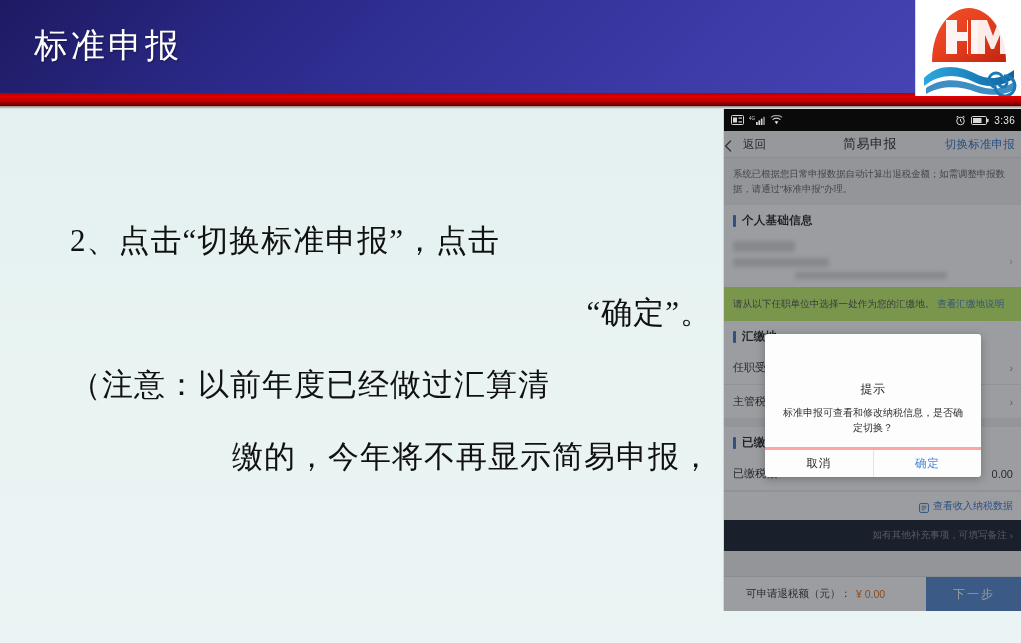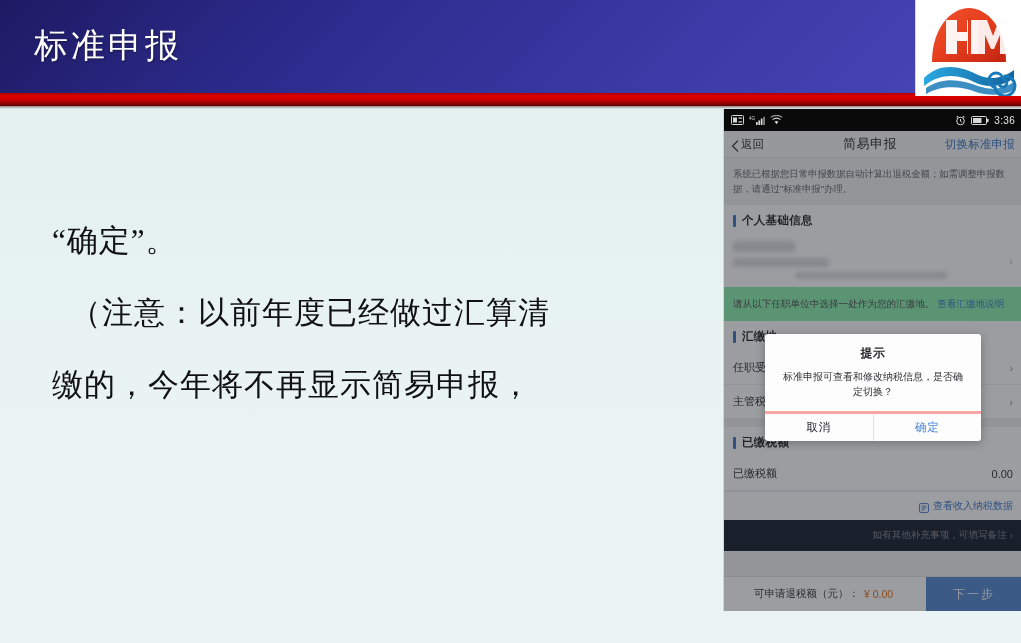--- a/index.html
+++ b/index.html
@@ -57,21 +57,21 @@
     position: absolute; left: 52px; top: 205px;
     width: 660px;
     font-family: "Liberation Serif", "DejaVu Serif", serif;
     font-size: 31px;
     line-height: 72px;
     color: #111111;
     letter-spacing: 1px;
   }
   .body-text p { margin: 0; text-indent: 0; }
   .ind1 { padding-left: 18px; }
-  .ind0 { padding-left: 0px; }
+  .ind0 { padding-left: 0px; text-align: right; }
 
   
   .phone {
     position: absolute; left: 723px; top: 109px;
     width: 298px; height: 502px;
     background: #f2f2f4;
     overflow: hidden;
     border-left: 1px solid #cfd6d6;
   }
   
@@ -93,22 +93,22 @@
   .ic { display: block; }
 
   
   .navbar {
     position: absolute; left: 0; top: 22px; width: 298px; height: 27px;
     background: #f6f6f8;
     display: flex; align-items: center; z-index: 10;
     border-bottom: 1px solid #e2e2e4;
   }
   .nav-back {
-    display: flex; align-items: flex-end; gap: 2px;
-    font-size: 11.5px; color: #2b2b2b; padding-left: 7px; width: 78px;
+    display: flex; align-items: flex-end; gap: 11px;
+    font-size: 11.5px; color: #2b2b2b; width: 78px;
   }
   .nav-title {
     flex: 1; text-align: center; font-size: 13px; color: #1a1a1a;
     letter-spacing: .5px;
   }
   .nav-action {
     width: 84px; text-align: right; padding-right: 7px;
     font-size: 11.5px; color: #2f6fc4; letter-spacing: .2px;
   }
 
@@ -140,21 +140,21 @@
   }
   .bb1 { width: 62px; height: 11px; margin-bottom: 6px; }
   .bb2 { width: 96px; height: 9px; margin-bottom: 5px; }
   .bb3 { width: 152px; height: 7px; margin-left: 62px; }
   .chev-right {
     position: absolute; right: 9px; top: 20px;
     color: #b6b6bb; font-size: 11px;
   }
 
   .hint-row {
-    padding: 9px 9px 10px 9px; background: #86efac;
+    padding: 9px 9px 10px 9px; background: #bef264;
     font-size: 9.6px; line-height: 15px; color: #4a4a4e;
   }
   .hint-link { color: #3a74c8; }
 
   .list-row {
     display: flex; align-items: center; justify-content: space-between;
     padding: 9px 9px; background: #ffffff;
     border-bottom: 1px solid #ededf0;
     font-size: 11px; color: #26262a;
   }
@@ -173,22 +173,22 @@
     font-size: 9.6px; color: #85858b;
   }
 
   
   .bottombar {
     position: absolute; left: 0; bottom: 0; width: 298px; height: 35px;
     background: #ffffff; border-top: 1px solid #e2e2e4;
     display: flex; align-items: center; z-index: 20;
   }
   .bb-label {
-    flex: 1; padding-left: 2px; font-size: 10.5px; color: #2b2b2f;
-    display: flex; align-items: center; gap: 5px; margin-left: 28px;
+    flex: 1; padding-left: 22px; font-size: 10.5px; color: #2b2b2f;
+    display: flex; align-items: center; gap: 5px;
   }
   .bb-amount { color: #e06a12; font-size: 10.5px; }
   .bb-next {
     width: 96px; height: 35px; background: #4f84d0; color: #ffffff;
     font-size: 12px; display: flex; align-items: center; justify-content: center;
     letter-spacing: 2px;
   }
 
   
   .modal-wrap {
@@ -198,22 +198,22 @@
   .modal {
     position: absolute; left: 41px; top: 225px;
     width: 216px;
     background: #fdfdfd;
     border-radius: 3px;
     box-shadow: 0 2px 10px rgba(0,0,0,.28);
     pointer-events: auto;
     overflow: hidden;
   }
   .modal-title {
-    text-align: center; font-size: 12px; font-weight: bold;
-    color: #1d1d20; padding: 11px 12px 7px 12px; letter-spacing: .5px;
+    text-align: center; font-size: 12px; font-weight: normal;
+    color: #1d1d20; padding: 11px 12px 7px 12px; letter-spacing: .5px; margin-top: 36px;
   }
   .modal-body {
     text-align: center; font-size: 10px; line-height: 15px;
     color: #303034; padding: 0 16px 12px 16px;
   }
   .modal-btns {
     display: flex; border-top: 3px solid #fca5a5; height: 30px;
   }
   .modal-btn {
     flex: 1; display: flex; align-items: center; justify-content: center;
@@ -257,20 +257,21 @@
       <path d="M8 78 C24 62, 44 66, 60 74 C72 80, 84 80, 98 70 L98 78 C84 88, 70 88, 58 82 C44 75, 26 72, 8 86 Z" fill="url(#waveg)"></path>
       <path d="M10 88 C28 76, 46 80, 62 86 C74 90, 86 90, 98 82 L98 90 C86 96, 72 96, 60 92 C46 87, 28 84, 10 94 Z" fill="#1a7ab8" opacity="0.85"></path>
 
       <g fill="none" stroke="#1a7ab8" stroke-width="3">
         <path d="M88 76 a10 10 0 1 1 -9 11 a7 7 0 1 1 8 -8 a4 4 0 1 1 -4 5"></path>
       </g>
     </svg>
   </div>
 
   <div class="body-text">
+    <p class="ind1">2、点击“切换标准申报”，点击</p>
     <p class="ind0">“确定”。</p>
     <p class="ind1">（注意：以前年度已经做过汇算清</p>
     <p class="ind0">缴的，今年将不再显示简易申报，</p>
   </div>
 
   <div class="phone">
 
     <div class="statusbar">
       <div class="sb-left">
         <svg class="ic" width="13" height="10" viewBox="0 0 13 10">

